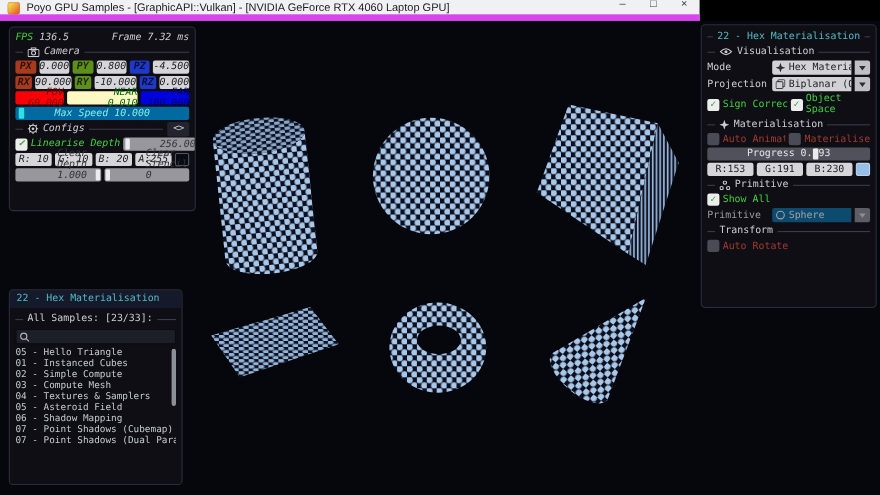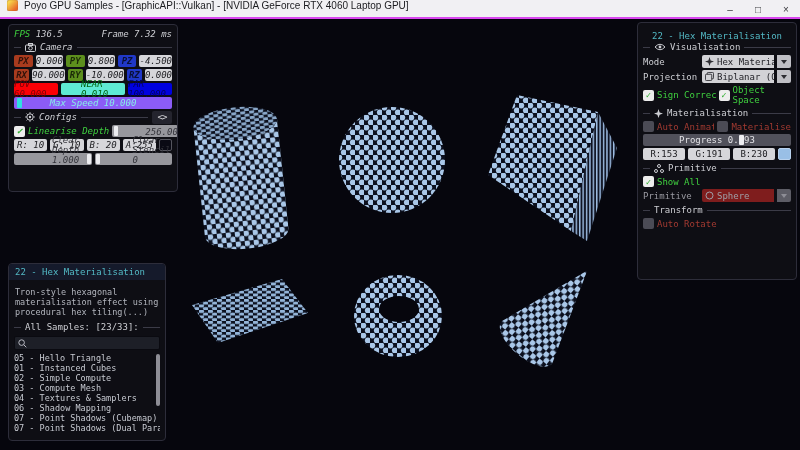--- a/index.html
+++ b/index.html
@@ -1,78 +1,78 @@
 <!DOCTYPE html>
 <html><head>
 <meta charset="utf-8">
 <style>
   * { margin:0; padding:0; box-sizing:border-box; }
   html,body { width:800px; height:450px; overflow:hidden; background:#000; }
   #window { position:relative; width:800px; height:450px; font-family:"DejaVu Sans Mono", monospace; }
 
   
-  #titlebar { position:absolute; left:0; top:0; width:800px; height:19px; background:#f1f0f3;
-    display:flex; align-items:flex-start; border-bottom:2px solid #d946ef;
+  #titlebar { position:absolute; left:0; top:0; width:636px; height:19px; background:#f1f0f3;
+    display:flex; align-items:flex-end; border-bottom:6px solid #d946ef;
     font-family:"Liberation Sans", sans-serif; font-size:10px; color:#1b1b1f; }
   #app-icon { width:11px; height:11px; margin:0 6px 0 7px; border-radius:2px;
     background:linear-gradient(135deg,#f6d24a 20%,#e86a2a 80%); box-shadow:inset 0 0 1px #7c3a10; }
   #title-text { flex:1; white-space:nowrap; overflow:hidden; }
   .wbtn { width:28px; height:19px; display:flex; align-items:center; justify-content:center;
     color:#3c3c40; font-size:10px; }
 
   
   #viewport { position:absolute; left:0; top:19px; width:800px; height:431px; background:#06060d; }
   .obj { position:absolute; }
 
   
   .panel { position:absolute; background:rgba(14,14,21,0.97); border:1px solid #2d2d3a;
     border-radius:4px; font-size:9px; color:#cdced3; overflow:hidden; }
   .pcol { display:flex; flex-direction:column; gap:2px; padding:4px 5px; }
   .row { display:flex; align-items:center; gap:3px; }
   .sep { display:flex; align-items:center; gap:4px; height:12px; white-space:nowrap; }
   .ln { height:1px; background:#3b3b47; }
   .ln.s { width:7px; } .ln.f { flex:1; }
-  .cyan { color:#53b9c5;flex-direction:column; }
+  .cyan { color:#53b9c5; }
   .grn { color:#3fd03f; }
   .red { color:#a23a31; }
 
   .badge { width:19px; height:12px; border-radius:2px; display:flex; align-items:center;
     justify-content:center; color:rgba(0,0,0,0.72); font-weight:bold; }
   .bx { background:#a83b1e; } .by { background:#5d8f1d; } .bz { background:#2038c8; }
   .field { flex:1; height:12px; background:#d6d6da; color:#1a1a1e; border-radius:2px;
     display:flex; align-items:center; justify-content:center; }
-  .btn3 { flex:1; height:12px; border-radius:2px; display:flex; align-items:center; justify-content:center; }
+  .btn3 { flex:1; height:12px; border-radius:2px; display:flex; align-items:center; justify-content:center;text-align:right; }
   .fov { background:#fb0006; color:#7c0004; }
-  .near { background:#5eead4; color:#03650f;padding-left:20px; }
+  .near { background:#fef9c3; color:#03650f;padding-left:20px; }
   .far { background:#0001df; color:#00005e; }
 
   .slider { position:relative; flex:1; height:12px; background:#51515b; border-radius:2px;
     display:flex; align-items:center; justify-content:center; color:#e4e4e8; }
   .slider .grab { position:absolute; top:1px; bottom:1px; width:5px; background:#ececf0; border-radius:1px; }
-  .slider.teal { background:#8b5cf6; color:#86ece8; }
+  .slider.teal { background:#0369a1; color:#86ece8; }
   .slider.teal .grab { background:#2ee0e0; }
   .drag { flex:1; height:12px; background:#97979d; color:#33333a; border-radius:2px;
     position:relative; display:flex; align-items:flex-end; justify-content:center;padding-left:38px; }
   .drag .grab { position:absolute; top:1px; bottom:1px; width:4px; background:#ececf0; border-radius:1px; }
 
   .cb { width:11px; height:11px; border-radius:2px; flex:0 0 auto;
     display:flex; align-items:center; justify-content:center; font-size:9px; font-weight:bold; }
   .cb.on { background:#ededed; color:#2fae2f; }
   .cb.off { background:#4b4b55; }
 
   .codebtn { width:20px; height:13px; background:#24242e; border-radius:2px; color:#d6d6da;
     display:flex; align-items:center; justify-content:center; letter-spacing:-1px; }
   .swatch { width:13px; height:12px; border-radius:2px; border:1px solid #55555e; flex:0 0 auto; }
 
   .combo { flex:1; height:13px; background:#d2d2d6; color:#1c1c22; border-radius:2px 0 0 2px;
     display:flex; align-items:center; gap:3px; padding:0 3px; white-space:nowrap; overflow:hidden; }
   .arrowbox { width:14px; height:13px; background:#bfbfc5; border-radius:0 2px 2px 0;
     display:flex; align-items:center; justify-content:center; }
   .tri { width:0; height:0; border:3px solid transparent; border-top:4px solid #2c2c32; margin-top:3px; }
-  .combo.dis { background:#7f1d1d; color:#9fa0a8; }
+  .combo.dis { background:#0c4a6e; color:#9fa0a8; }
   .arrowbox.dis { background:#5d5d66; } .arrowbox.dis .tri { border-top-color:#8e8e96; }
   .dim { color:#9a9aa2; }
 
   
   #samples-title { background:#151a2b; padding:3px 6px; }
   #desc { color:#b2b5bd; font-size:8.5px; line-height:10px; padding:3px 1px 1px 1px; }
   #searchrow { display:flex; align-items:center; gap:3px; background:#1d1f27; border:1px solid #0a0a10;
     border-radius:2px; height:14px; padding:0 3px; }
   #search-input { flex:1; background:transparent; border:none; outline:none; color:#d0d0d6;
     font:8.5px "DejaVu Sans Mono", monospace; }
@@ -225,39 +225,39 @@
           <span class="grab" style="left:1px"></span>
           <span>Clear Stencil 0</span>
         </div>
       </div>
     </div>
   </div>
 
   <div class="panel" style="left:8px;top:263px;width:158px;height:178px;">
     <div id="samples-title" class="cyan">22 - Hex Materialisation</div>
     <div class="pcol" style="gap:3px">
-      <div id="desc">Tron-style hexagonal materialisation effect using procedural hex tiling(...)</div>
       <div class="sep">
         <span class="ln s"></span>
         <span>All Samples: [23/33]:</span>
         <span class="ln f"></span>
       </div>
       <div id="searchrow">
         <svg class="icon" width="9" height="9" viewBox="0 0 9 9">
           <circle cx="3.6" cy="3.6" r="2.8" fill="none" stroke="#b9bac2"></circle>
           <line x1="5.8" y1="5.8" x2="8.3" y2="8.3" stroke="#b9bac2"></line>
         </svg>
         <input id="search-input" type="text" value="" style="">
       </div>
       <div id="list">
         <div class="litem">05 - Hello Triangle</div>
         <div class="litem">01 - Instanced Cubes</div>
         <div class="litem">02 - Simple Compute</div>
         <div class="litem">03 - Compute Mesh</div>
         <div class="litem">04 - Textures &amp; Samplers</div>
+        <div class="litem">05 - Asteroid Field</div>
         <div class="litem">06 - Shadow Mapping</div>
         <div class="litem">07 - Point Shadows (Cubemap)</div>
         <div class="litem">07 - Point Shadows (Dual Paraboloid)</div>
 
         <div id="list-scrollbar"></div>
       </div>
     </div>
   </div>
 
   <div class="panel" style="left:637px;top:22px;width:160px;height:258px;">

